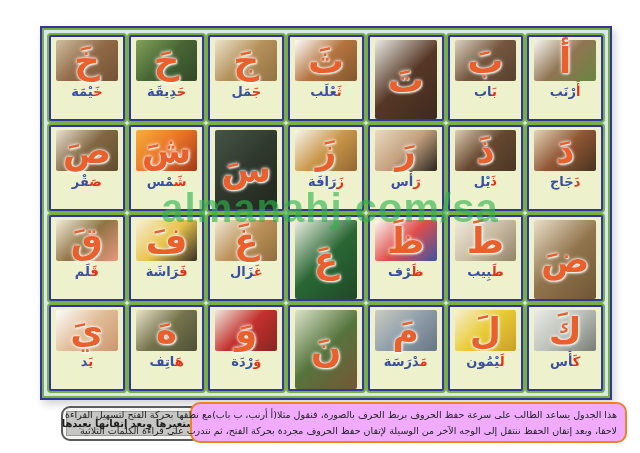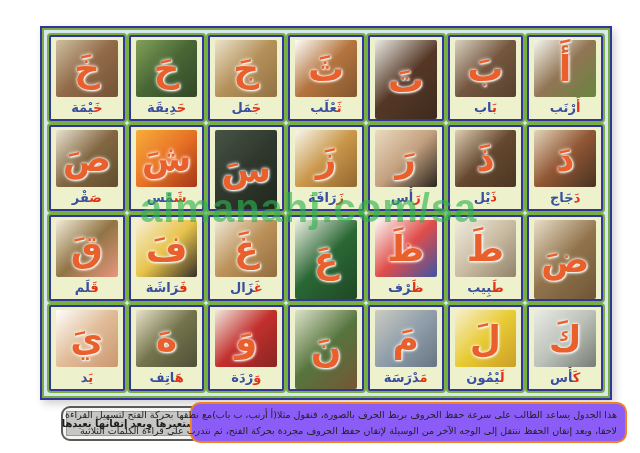--- a/index.html
+++ b/index.html
@@ -18,30 +18,30 @@
     border:2px solid var(--border-navy);
     box-shadow:inset 0 0 0 2px var(--border-green),3px 4px 8px rgba(0,0,0,0.18);}
 
   .cell{background:var(--cell-bg);border:2px solid var(--border-navy);
     box-shadow:0 0 0 2px var(--border-green);border-radius:2px;
     display:flex;flex-direction:column;overflow:hidden;}
   .photo{position:relative;flex:1;margin:3px 5px 0;border-radius:2px;opacity:.92;}
   .big-letter{position:absolute;inset:0;display:flex;align-items:center;justify-content:center;
     font-size:36px;font-weight:bold;color:var(--letter-orange);line-height:1;
     text-shadow:0 0 2px #fff,0 0 4px #fff,1px 1px 2px #fff;}
-  .word{height:22px;line-height:22px;text-align:center;font-size:13px;font-weight:bold;
+  .word{height:38px;line-height:22px;text-align:center;font-size:13px;font-weight:bold;
     direction:rtl;white-space:nowrap;}
   .wred{color:var(--word-red)} .wblue{color:var(--word-blue)}
 
-  .watermark{position:absolute;left:140px;top:186px;width:380px;text-align:left;
+  .watermark{position:absolute;left:140px;top:186px;width:380px;text-align:center;
     font-family:"Liberation Sans",sans-serif;font-size:40px;font-weight:bold;
     color:var(--watermark-green);opacity:.62;letter-spacing:1px;pointer-events:none;z-index:5;}
 
   .info-box{position:absolute;left:190px;top:402px;width:437px;height:41px;
-    border:2px solid var(--info-orange);border-radius:10px;background:#8b5cf6;
+    border:2px solid var(--info-orange);border-radius:10px;background:#f0abfc;
     display:flex;flex-direction:column;justify-content:center;gap:2px;
     direction:rtl;text-align:center;padding:2px 8px;}
   .info-line{font-size:9.5px;color:#222;line-height:1.45;white-space:nowrap;}
 
   .stamp{position:absolute;left:61px;top:406px;width:140px;height:35px;
     border:2px solid #5a5a5a;border-radius:9px;background:#f5f5f3;
     display:flex;align-items:center;justify-content:center;padding:3px;}
   .stamp-inner{background:#c6c6c4;border:1px solid #9a9a98;width:100%;height:100%;
     display:flex;align-items:center;justify-content:center;
     direction:rtl;font-size:10px;font-weight:bold;color:#1d1d1d;white-space:nowrap;}

